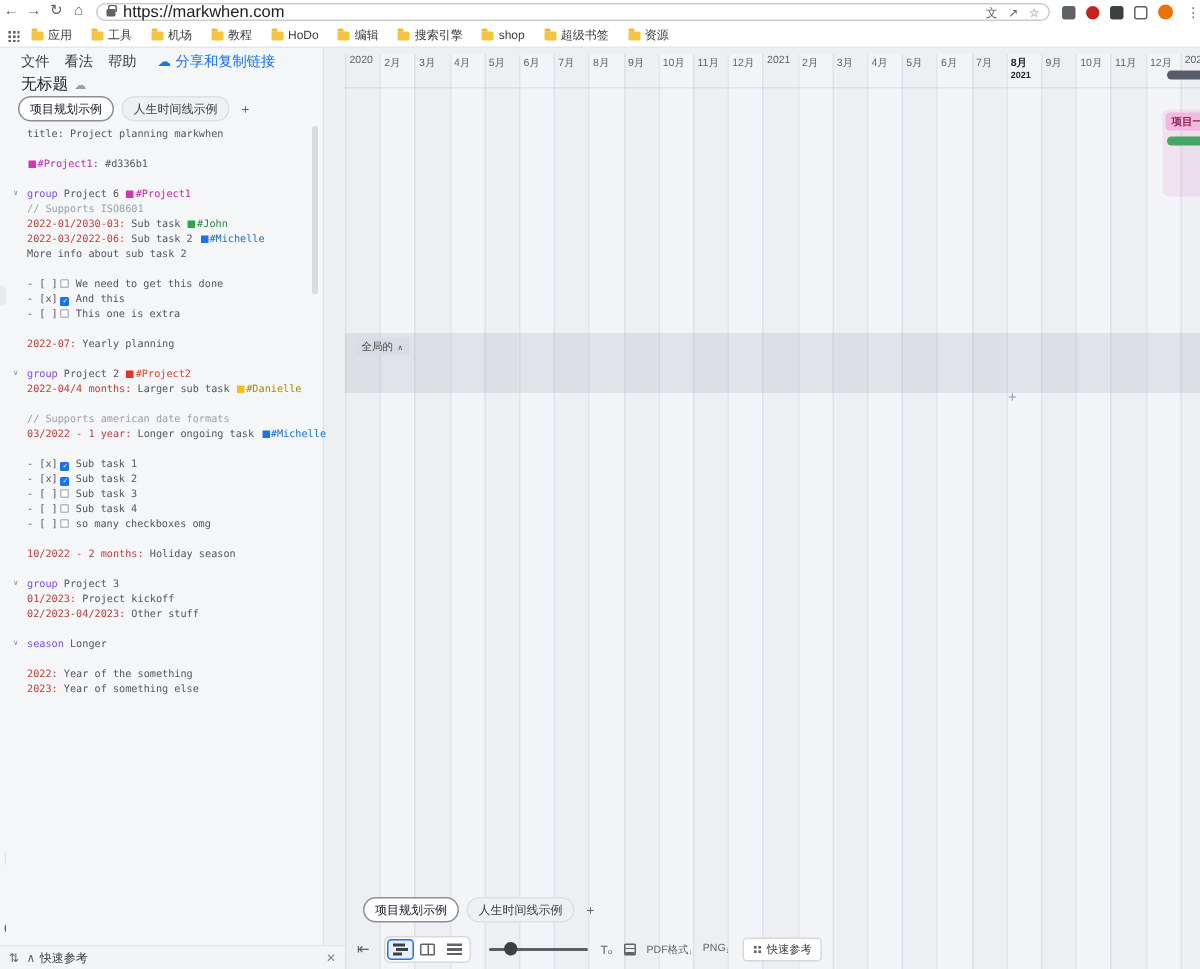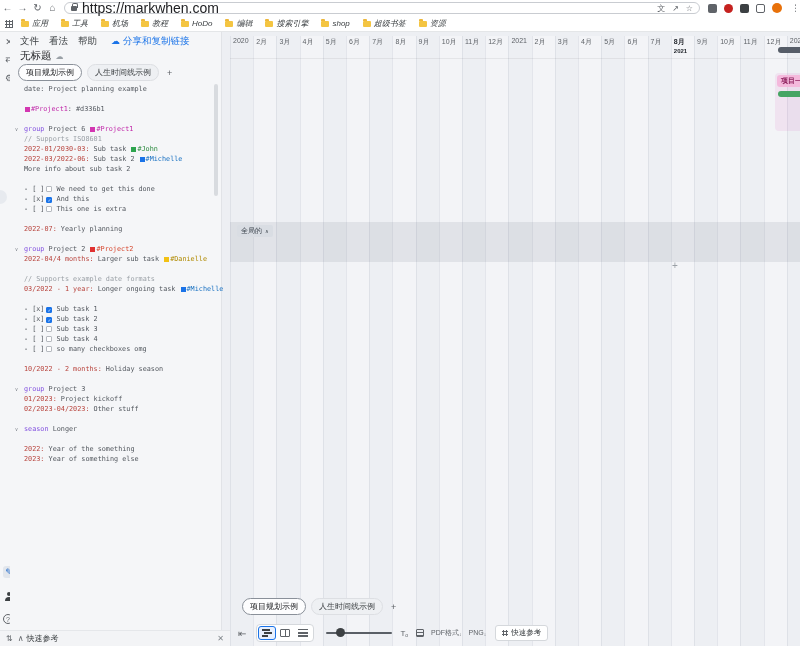--- a/index.html
+++ b/index.html
@@ -5,55 +5,55 @@
   * { margin:0; padding:0; box-sizing:border-box; }
   html,body { width:800px; height:646px; overflow:hidden; background:#fff;
     font-family:"Liberation Sans", sans-serif; -webkit-font-smoothing:antialiased; }
 
   
   #chrome-toolbar { position:absolute; left:0; top:0; width:800px; height:16px; background:#fff; display:flex; align-items:center; }
   .nav-ic { width:15px; text-align:center; font-size:10px; color:#5f6368; line-height:16px; }
   #omnibox { position:relative; margin-left:4px; width:636px; height:12px; border:1px solid #c9ccd1; border-radius:7px; background:#fff; display:flex; align-items:center; padding:0 6px; }
   .lock { width:6px; height:5px; background:#5f6368; border-radius:1px; position:relative; margin-right:5px; flex:none; }
   .lock::before { content:""; position:absolute; top:-3px; left:1px; width:4px; height:4px; border:1px solid #5f6368; border-bottom:none; border-radius:2px 2px 0 0; }
-  #url-text { font-size:14px; color:#202124; flex:1; white-space:nowrap; overflow:hidden; }
+  #url-text { font-size:11px; color:#202124; flex:1; white-space:nowrap; overflow:hidden; }
   .omni-ic { font-size:8px; color:#5f6368; margin-left:7px; flex:none; }
   #ext-area { display:flex; align-items:center; margin-left:8px; gap:7px; }
   .ext-dot { width:9px; height:9px; border-radius:2px; }
   .ext-sq-dark { background:#5f6368; }
   .ext-circle-red { background:#c5221f; border-radius:50%; }
   .ext-puzzle { background:#3c4043; border-radius:2px; }
   .ext-tab { background:#fff; border:1.5px solid #5f6368; border-radius:2px; }
   .ext-avatar { background:#e8710a; border-radius:50%; width:10px; height:10px; }
   .kebab { font-size:9px; color:#5f6368; letter-spacing:0; margin-left:2px; }
 
   #bookmarks-bar { position:absolute; left:0; top:16px; width:800px; height:16px; background:#fff; border-bottom:1px solid #e4e6e8; display:flex; align-items:center; padding-left:5px; }
   #apps-grid { width:8px; height:8px; margin-right:8px;
     background-image:radial-gradient(circle, #5f6368 1px, transparent 1.2px); background-size:3px 3px; }
-  #bookmarks-list { display:flex; align-items:center; gap:13px;font-style:italic; }
+  #bookmarks-list { display:flex; align-items:center; gap:13px; }
   .bm { display:flex; align-items:center; gap:3px; }
   .bm-folder { width:8px; height:6px; background:#f4c542; border-radius:1px; position:relative; }
   .bm-folder::before { content:""; position:absolute; top:-2px; left:0; width:4px; height:2px; background:#edb73a; border-radius:1px 1px 0 0; }
   .bm-label { font-size:8px; color:#3c4043; white-space:nowrap; }
 
   
   #app { position:absolute; left:0; top:32px; width:800px; height:614px; background:#edeff3; }
 
   
   #rail { position:absolute; left:0; top:0; width:18px; height:614px; background:#f5f6f8; }
   .rail-ic { position:absolute; left:3px; width:12px; height:12px; font-size:9px; color:#5f6368; text-align:center; line-height:12px; }
   #rail-edit { background:#e2e6ec; border-radius:3px; color:#1b66c9; }
   .person { position:absolute; left:5px; width:8px; height:10px; }
   .person::before { content:""; position:absolute; left:2px; top:0; width:4px; height:4px; border-radius:50%; background:#3c4043; }
   .person::after { content:""; position:absolute; left:0; top:5px; width:8px; height:4px; border-radius:4px 4px 0 0; background:#3c4043; }
   #rail-help { border:1px solid #5f6368; border-radius:50%; width:10px; height:10px; line-height:9px; font-size:7px; }
   #rail-notch { position:absolute; left:0; top:158px; width:7px; height:14px; background:#e7eaef; border-radius:0 7px 7px 0; }
 
   
-  #editor { position:absolute; left:10px; top:0; width:212px; height:614px; background:#f5f6f8; border-right:1px solid #e1e3e7; }
+  #editor { position:absolute; left:4px; top:0; width:212px; height:614px; background:#f5f6f8; border-right:1px solid #e1e3e7; }
   #menu-row { position:absolute; left:10px; top:3px; display:flex; align-items:center; gap:10px; }
   .menu-item { font-size:9.5px; color:#3c4043; }
   #share-btn { display:flex; align-items:center; gap:3px; font-size:9.5px; color:#1a73e8; margin-left:4px; }
   .cloud { font-size:9px; line-height:9px; }
   #title-row { position:absolute; left:10px; top:17px; display:flex; align-items:center; gap:4px; }
   #doc-title { font-size:10.5px; color:#202124; }
   #title-cloud { font-size:8px; color:#9aa0a6; }
   .tabs-row { display:flex; align-items:center; gap:5px; }
   #top-tabs { position:absolute; left:8px; top:32px; }
   .tab { font-size:8px; padding:2px 7px; border-radius:9px; white-space:nowrap; color:#3c4043; background:#eef0f3; border:1px solid #dddfe3; }
@@ -229,40 +229,40 @@
     <div id="title-row">
       <span id="doc-title">无标题</span>
       <span id="title-cloud">☁</span>
     </div>
     <div id="top-tabs" class="tabs-row">
         <span class="tab active">项目规划示例</span>
         <span class="tab">人生时间线示例</span>
         <span class="tab-add">+</span>
       </div>
     <div id="code">
-        <div class="line"><span class="tk-p">date: Project planning example</span></div>
+        <div class="line"><span class="tk-p">title: Project planning markwhen</span></div>
         <div class="line"></div>
         <div class="line"><span class="sw" style="background: rgb(211, 54, 177);"></span><span class="tk-pink">#Project1</span><span class="tk-p">: #d336b1</span></div>
         <div class="line"></div>
         <div class="line"><span class="fold">∨</span><span class="tk-k">group </span><span class="tk-p">Project 6 </span><span class="sw" style="background: rgb(211, 54, 177);"></span><span class="tk-pink">#Project1</span></div>
         <div class="line"><span class="tk-c">// Supports ISO8601</span></div>
         <div class="line"><span class="tk-d">2022-01/2030-03:</span><span class="tk-p"> Sub task </span><span class="sw" style="background: rgb(45, 164, 78);"></span><span class="tk-green">#John</span></div>
         <div class="line"><span class="tk-d">2022-03/2022-06:</span><span class="tk-p"> Sub task 2 </span><span class="sw" style="background: rgb(26, 115, 232);"></span><span class="tk-blue">#Michelle</span></div>
         <div class="line"><span class="tk-p">More info about sub task 2</span></div>
         <div class="line"></div>
         <div class="line"><span class="tk-p">- [ ]</span><span class="cbx"></span><span class="tk-p"> We need to get this done</span></div>
         <div class="line"><span class="tk-p">- [x]</span><span class="cbx on">✓</span><span class="tk-p"> And this</span></div>
         <div class="line"><span class="tk-p">- [ ]</span><span class="cbx"></span><span class="tk-p"> This one is extra</span></div>
         <div class="line"></div>
         <div class="line"><span class="tk-d">2022-07:</span><span class="tk-p"> Yearly planning</span></div>
         <div class="line"></div>
         <div class="line"><span class="fold">∨</span><span class="tk-k">group </span><span class="tk-p">Project 2 </span><span class="sw" style="background: rgb(224, 49, 49);"></span><span class="tk-red">#Project2</span></div>
         <div class="line"><span class="tk-d">2022-04/4 months:</span><span class="tk-p"> Larger sub task </span><span class="sw" style="background: rgb(242, 193, 20);"></span><span class="tk-yellow">#Danielle</span></div>
         <div class="line"></div>
-        <div class="line"><span class="tk-c">// Supports example date formats</span></div>
+        <div class="line"><span class="tk-c">// Supports american date formats</span></div>
         <div class="line"><span class="tk-d">03/2022 - 1 year:</span><span class="tk-p"> Longer ongoing task </span><span class="sw" style="background: rgb(26, 115, 232);"></span><span class="tk-blue">#Michelle</span></div>
         <div class="line"></div>
         <div class="line"><span class="tk-p">- [x]</span><span class="cbx on">✓</span><span class="tk-p"> Sub task 1</span></div>
         <div class="line"><span class="tk-p">- [x]</span><span class="cbx on">✓</span><span class="tk-p"> Sub task 2</span></div>
         <div class="line"><span class="tk-p">- [ ]</span><span class="cbx"></span><span class="tk-p"> Sub task 3</span></div>
         <div class="line"><span class="tk-p">- [ ]</span><span class="cbx"></span><span class="tk-p"> Sub task 4</span></div>
         <div class="line"><span class="tk-p">- [ ]</span><span class="cbx"></span><span class="tk-p"> so many checkboxes omg</span></div>
         <div class="line"></div>
         <div class="line"><span class="tk-d">10/2022 - 2 months:</span><span class="tk-p"> Holiday season</span></div>
         <div class="line"></div>

